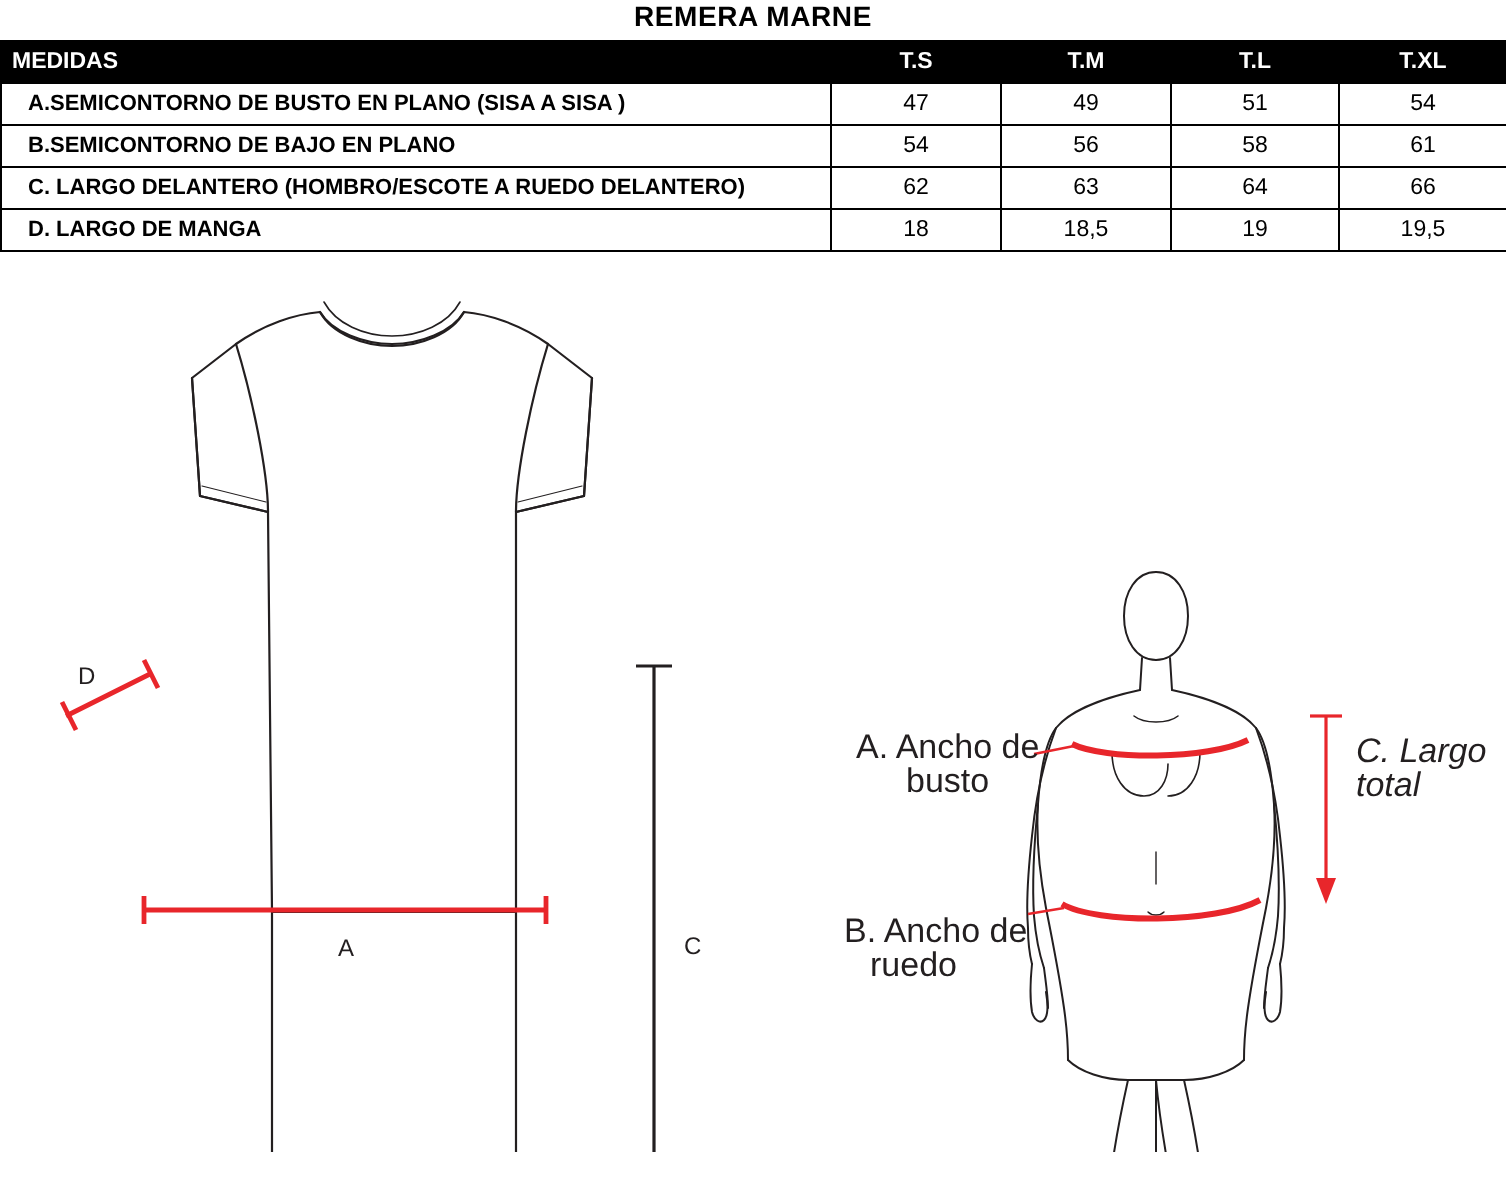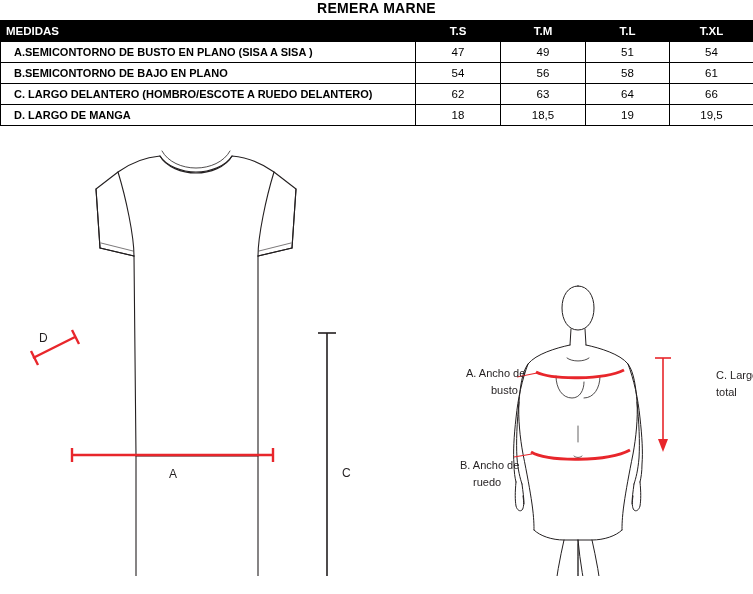--- a/index.html
+++ b/index.html
@@ -71,24 +71,23 @@
     width: 753px;
     height: 450px;
   }
   #diagram-svg {
     position: absolute;
     left: 0;
     top: 0;
   }
   .legend-text {
     position: absolute;
-    font-size: 11px;
+    font-size: 17px;
     color: #231f20;
     line-height: 17px;
-    margin-left: 38px;
   }
   .letter-label {
     position: absolute;
     font-size: 12px;
     font-weight: normal;
     color: #231f20;
   }
 </style>
 </head>
 <body>
@@ -290,18 +289,18 @@
   <div class="legend-text" style="left:428px; top:239px; width:95px;">
     <div>A.   Ancho de</div>
     <div style="padding-left:25px;">busto</div>
   </div>
 
   <div class="legend-text" style="left:422px; top:331px; width:100px;">
     <div>B. Ancho de</div>
     <div style="padding-left:13px;">ruedo</div>
   </div>
 
-  <div class="legend-text" style="left:678px; top:241px; width:66px;">
+  <div class="legend-text" style="left:678px; top:241px; width:66px;font-style:italic;">
     <div>C. Largo</div>
     <div>total</div>
   </div>
 
 </div>
 
 </body></html>

